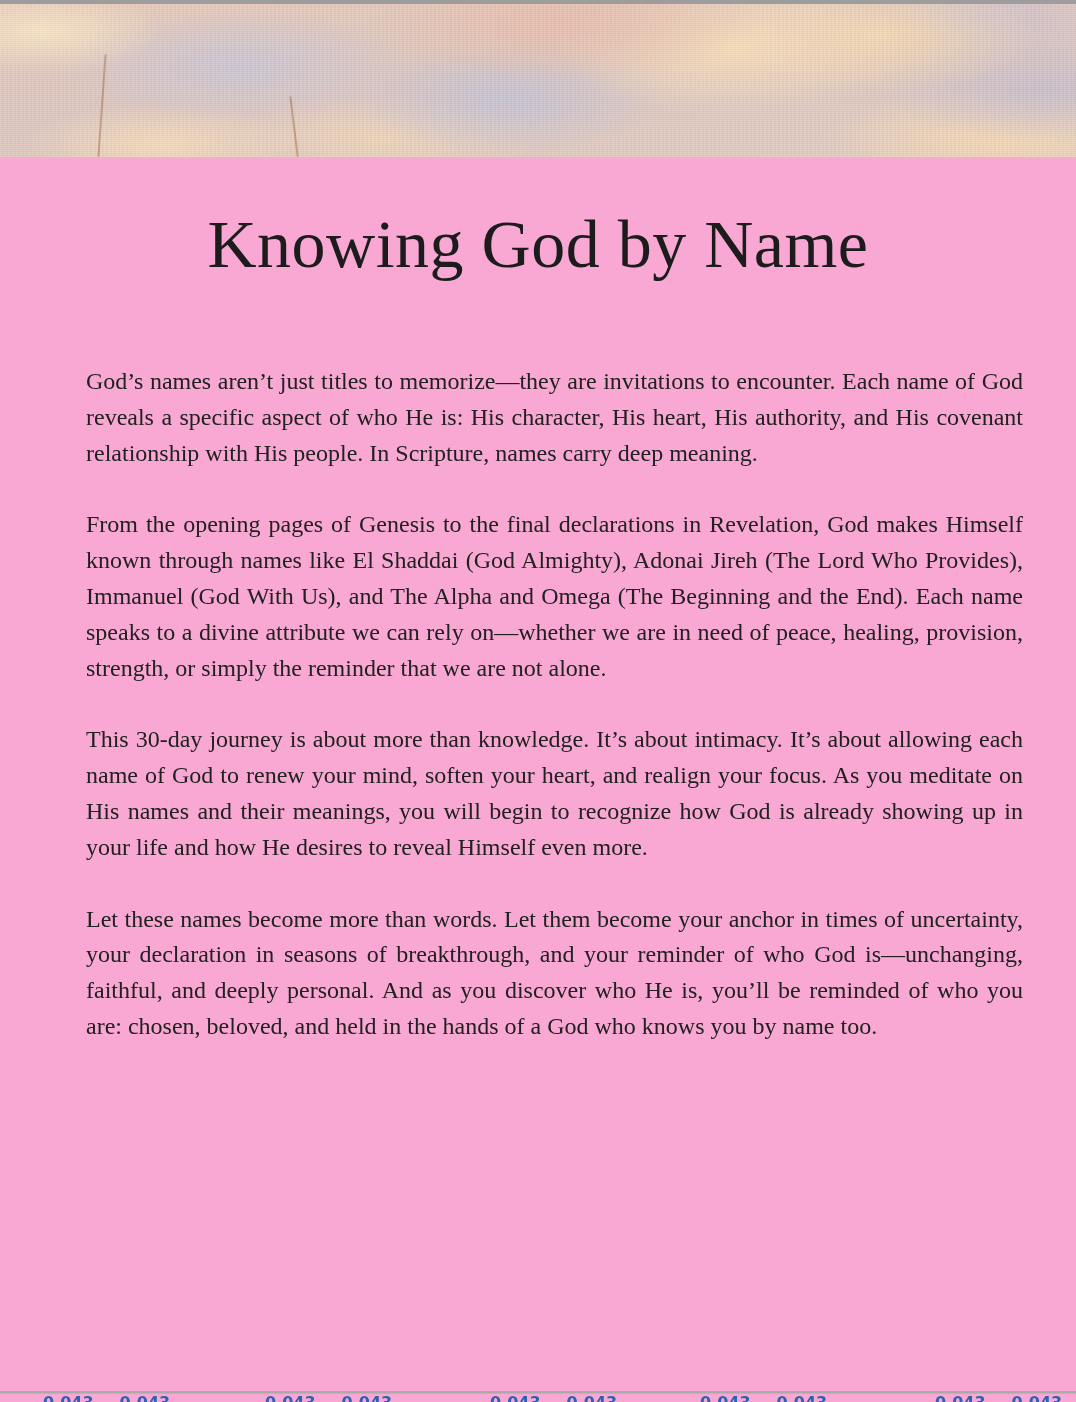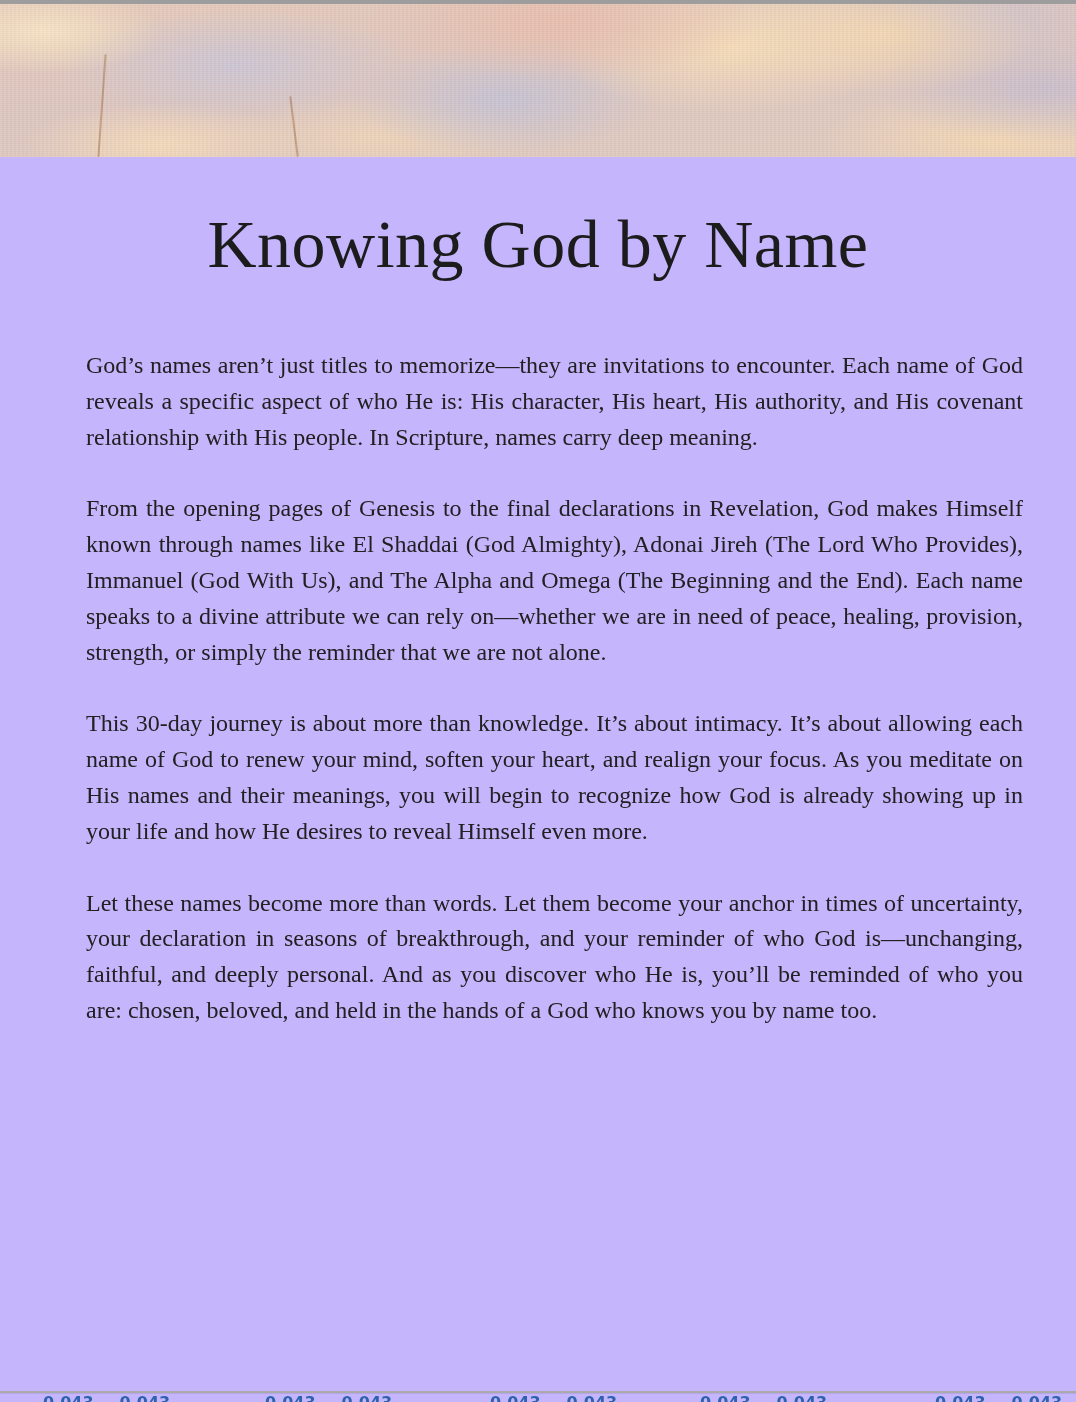--- a/index.html
+++ b/index.html
@@ -7,21 +7,21 @@
     padding: 0;
     width: 1076px;
     height: 1402px;
     background: #ffffff;
     overflow: hidden;
   }
   .page {
     position: relative;
     width: 1076px;
     height: 1402px;
-    background: #c4b5fd;
+    background: #f9a8d4;
     font-family: "Liberation Serif", serif;
   }
   
   .top-bar {
     position: absolute;
     top: 0; left: 0;
     width: 100%;
     height: 4px;
     background: #9d9d9d;
   }
@@ -84,21 +84,21 @@
     top: 348px;
     left: 86px;
     width: 937px;
     font-size: 24px;
     line-height: 35.8px;
     color: #212121;
     text-align: justify;
     text-justify: inter-word;
   }
   .body-text p {
-    margin: 0 0 36px 0;
+    margin: 16px 0 36px 0;
   }
 
   
   .page-break-line {
     position: absolute;
     top: 1391px;
     left: 0;
     width: 100%;
     height: 2px;
     background: #aaaaaa;

